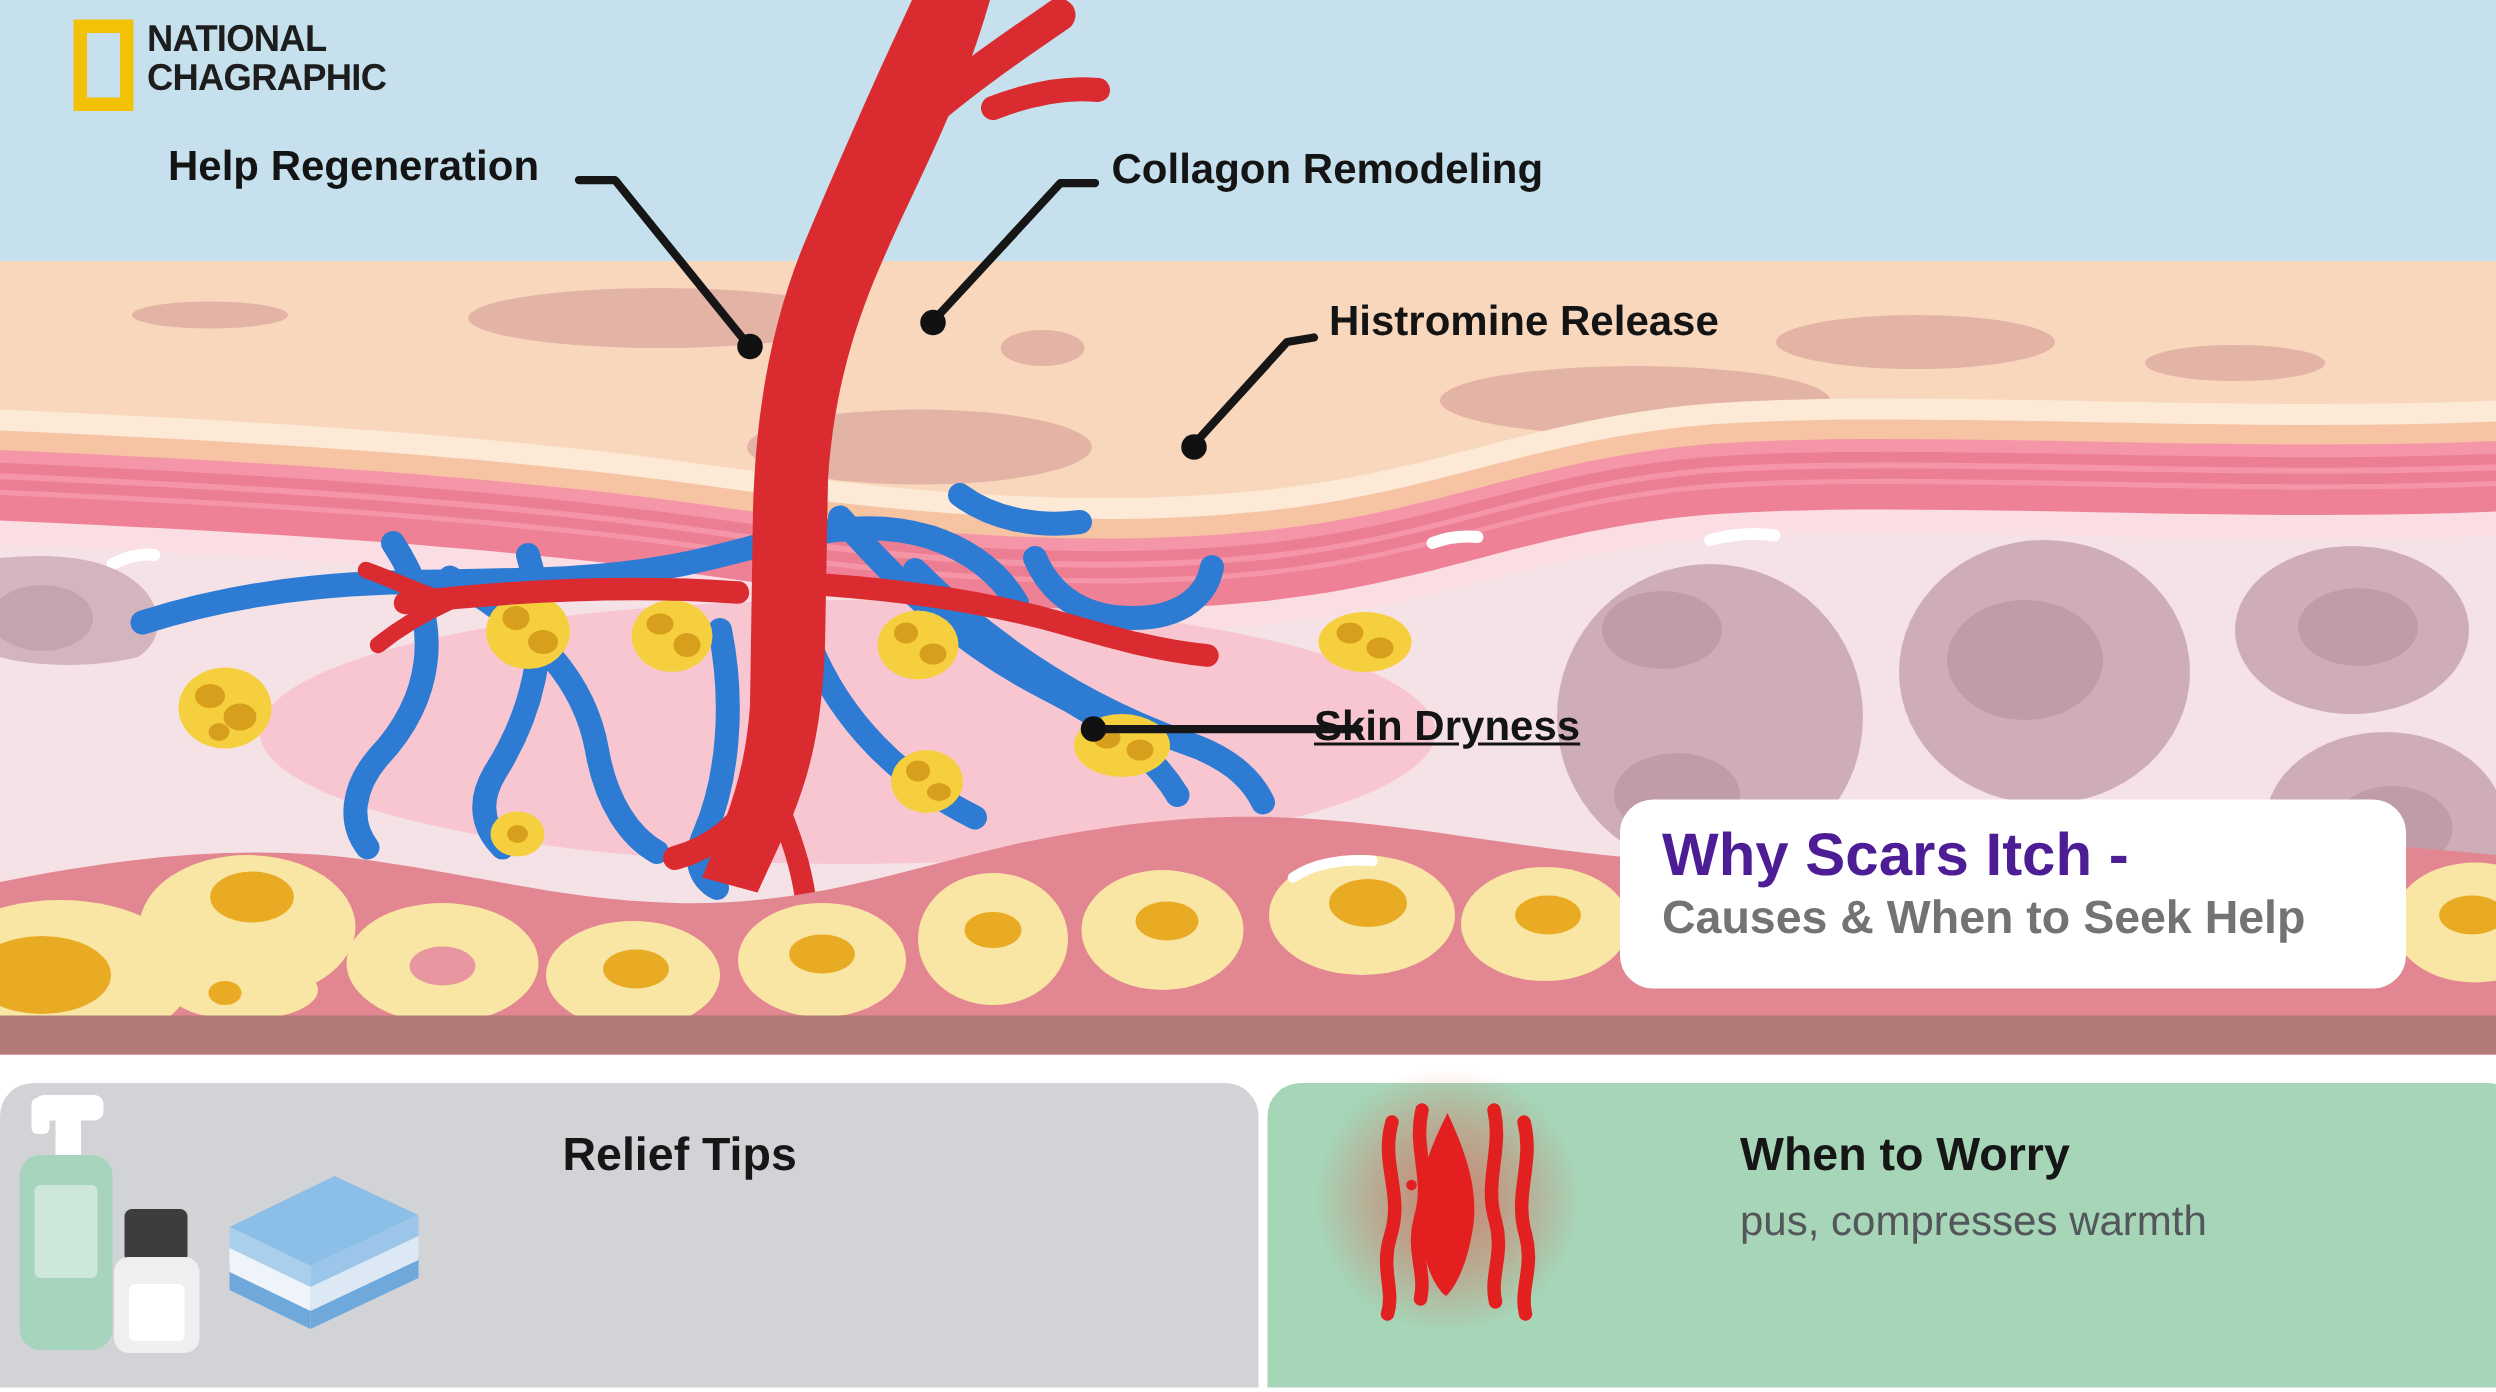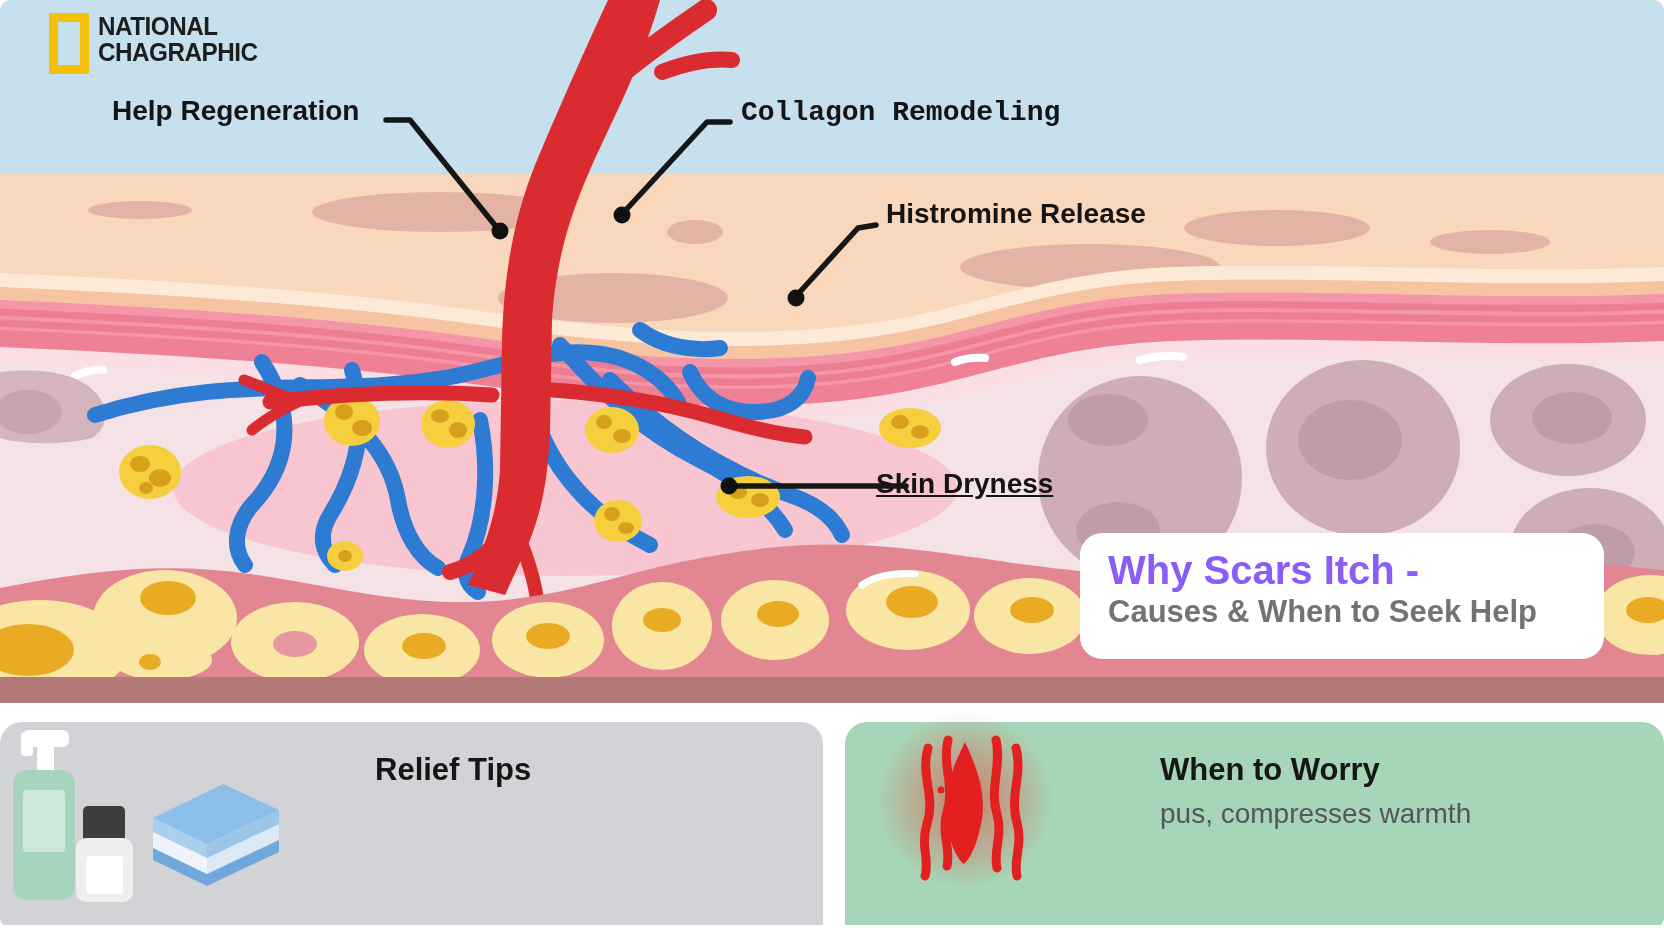--- a/index.html
+++ b/index.html
@@ -1,36 +1,36 @@
 <!DOCTYPE html>
 <html><head>
 <meta charset="utf-8">
 <style>
   html,body{margin:0;padding:0;background:#ffffff;}
   .stage{position:relative;width:1664px;height:928px;background:#ffffff;overflow:hidden;
-         font-family:"Liberation Sans",sans-serif;border-radius:11px;}
+         font-family:"Liberation Sans",sans-serif;}
   .illus{position:absolute;left:0;top:0;}
 
   .logo{position:absolute;left:49px;top:13px;display:flex;gap:9px;align-items:flex-start;}
   .logo-rect{width:22px;height:43px;border:9px solid #f3c108;background:transparent;}
   .logo-text{font-size:25px;font-weight:700;line-height:26px;color:#1d1d1d;
              letter-spacing:-0.5px;transform:scaleX(.97);transform-origin:left top;}
 
   .callout{position:absolute;font-weight:800;font-size:28px;color:#141414;white-space:nowrap;}
   #co-nerve{left:112px;top:95px;}
-  #co-collagen{left:741px;top:97px;font-family:Liberation Mono, monospace;}
+  #co-collagen{left:741px;top:97px;}
   #co-histamine{left:886px;top:198px;text-align:right;}
   #co-dryness{left:876px;top:468px;text-decoration:underline;}
 
   .title-card{position:absolute;left:1080px;top:533px;width:524px;height:126px;background:#ffffff;
               border-radius:22px;box-sizing:border-box;padding:15px 0 0 28px;}
-  .title-card .t1{font-size:40px;font-weight:800;color:#8b5cf6;line-height:45px;white-space:nowrap;}
+  .title-card .t1{font-size:40px;font-weight:800;color:#4c1d95;line-height:45px;white-space:nowrap;}
   .title-card .t2{font-size:31px;font-weight:800;color:#737373;line-height:37px;white-space:nowrap;}
 
-  .panel{position:absolute;top:722px;height:203px;border-radius:22px 22px 0 0;}
+  .panel{position:absolute;top:722px;height:203px;border-radius:22px 22px 0 0;padding-left:16px;}
   .panel.gray{left:0;width:823px;background:#d2d3d6;}
   .panel.green{left:845px;width:819px;background:#a6d5b7;}
   .panel-title{position:absolute;font-size:31px;font-weight:800;color:#161616;white-space:nowrap;}
   .panel-body{position:absolute;font-size:28px;font-weight:500;color:#53565a;line-height:32px;}
   .panel.gray .panel-title{left:375px;top:30px;}
   .panel.gray .panel-body{left:375px;top:76px;}
   .panel.green .panel-title{left:315px;top:30px;}
   .panel.green .panel-body{left:315px;top:76px;}
   .icon-svg{position:absolute;}
 </style>

